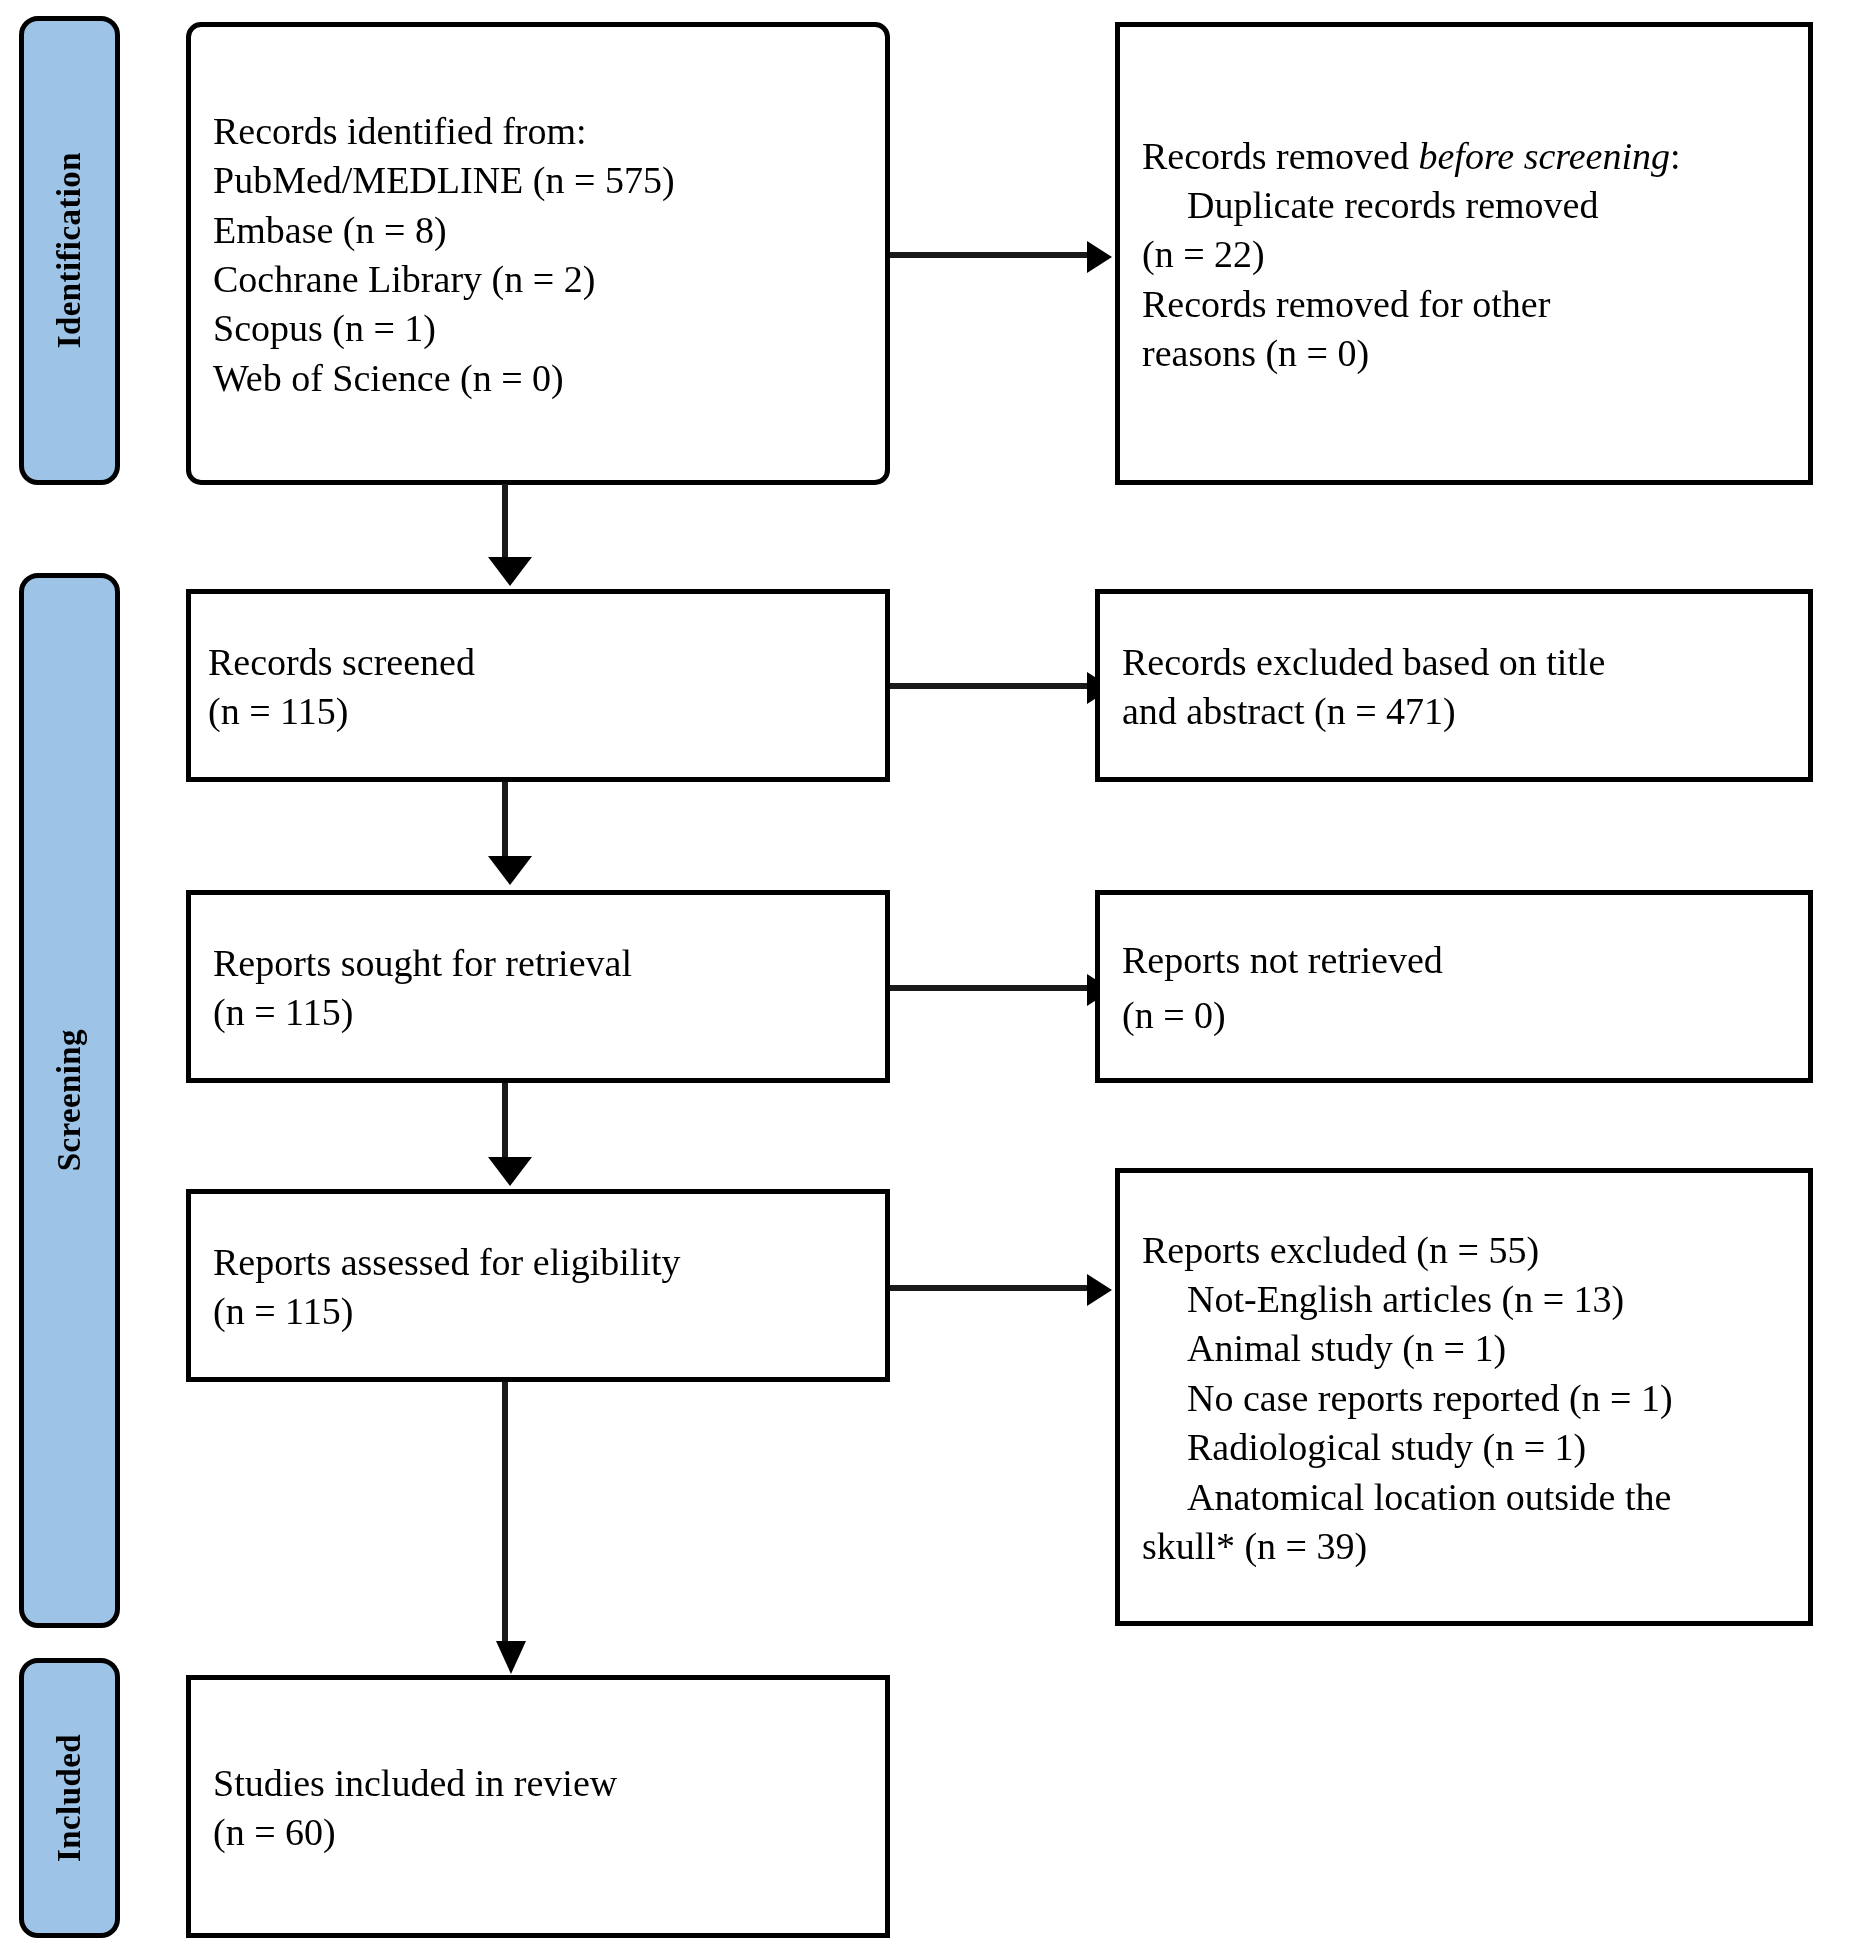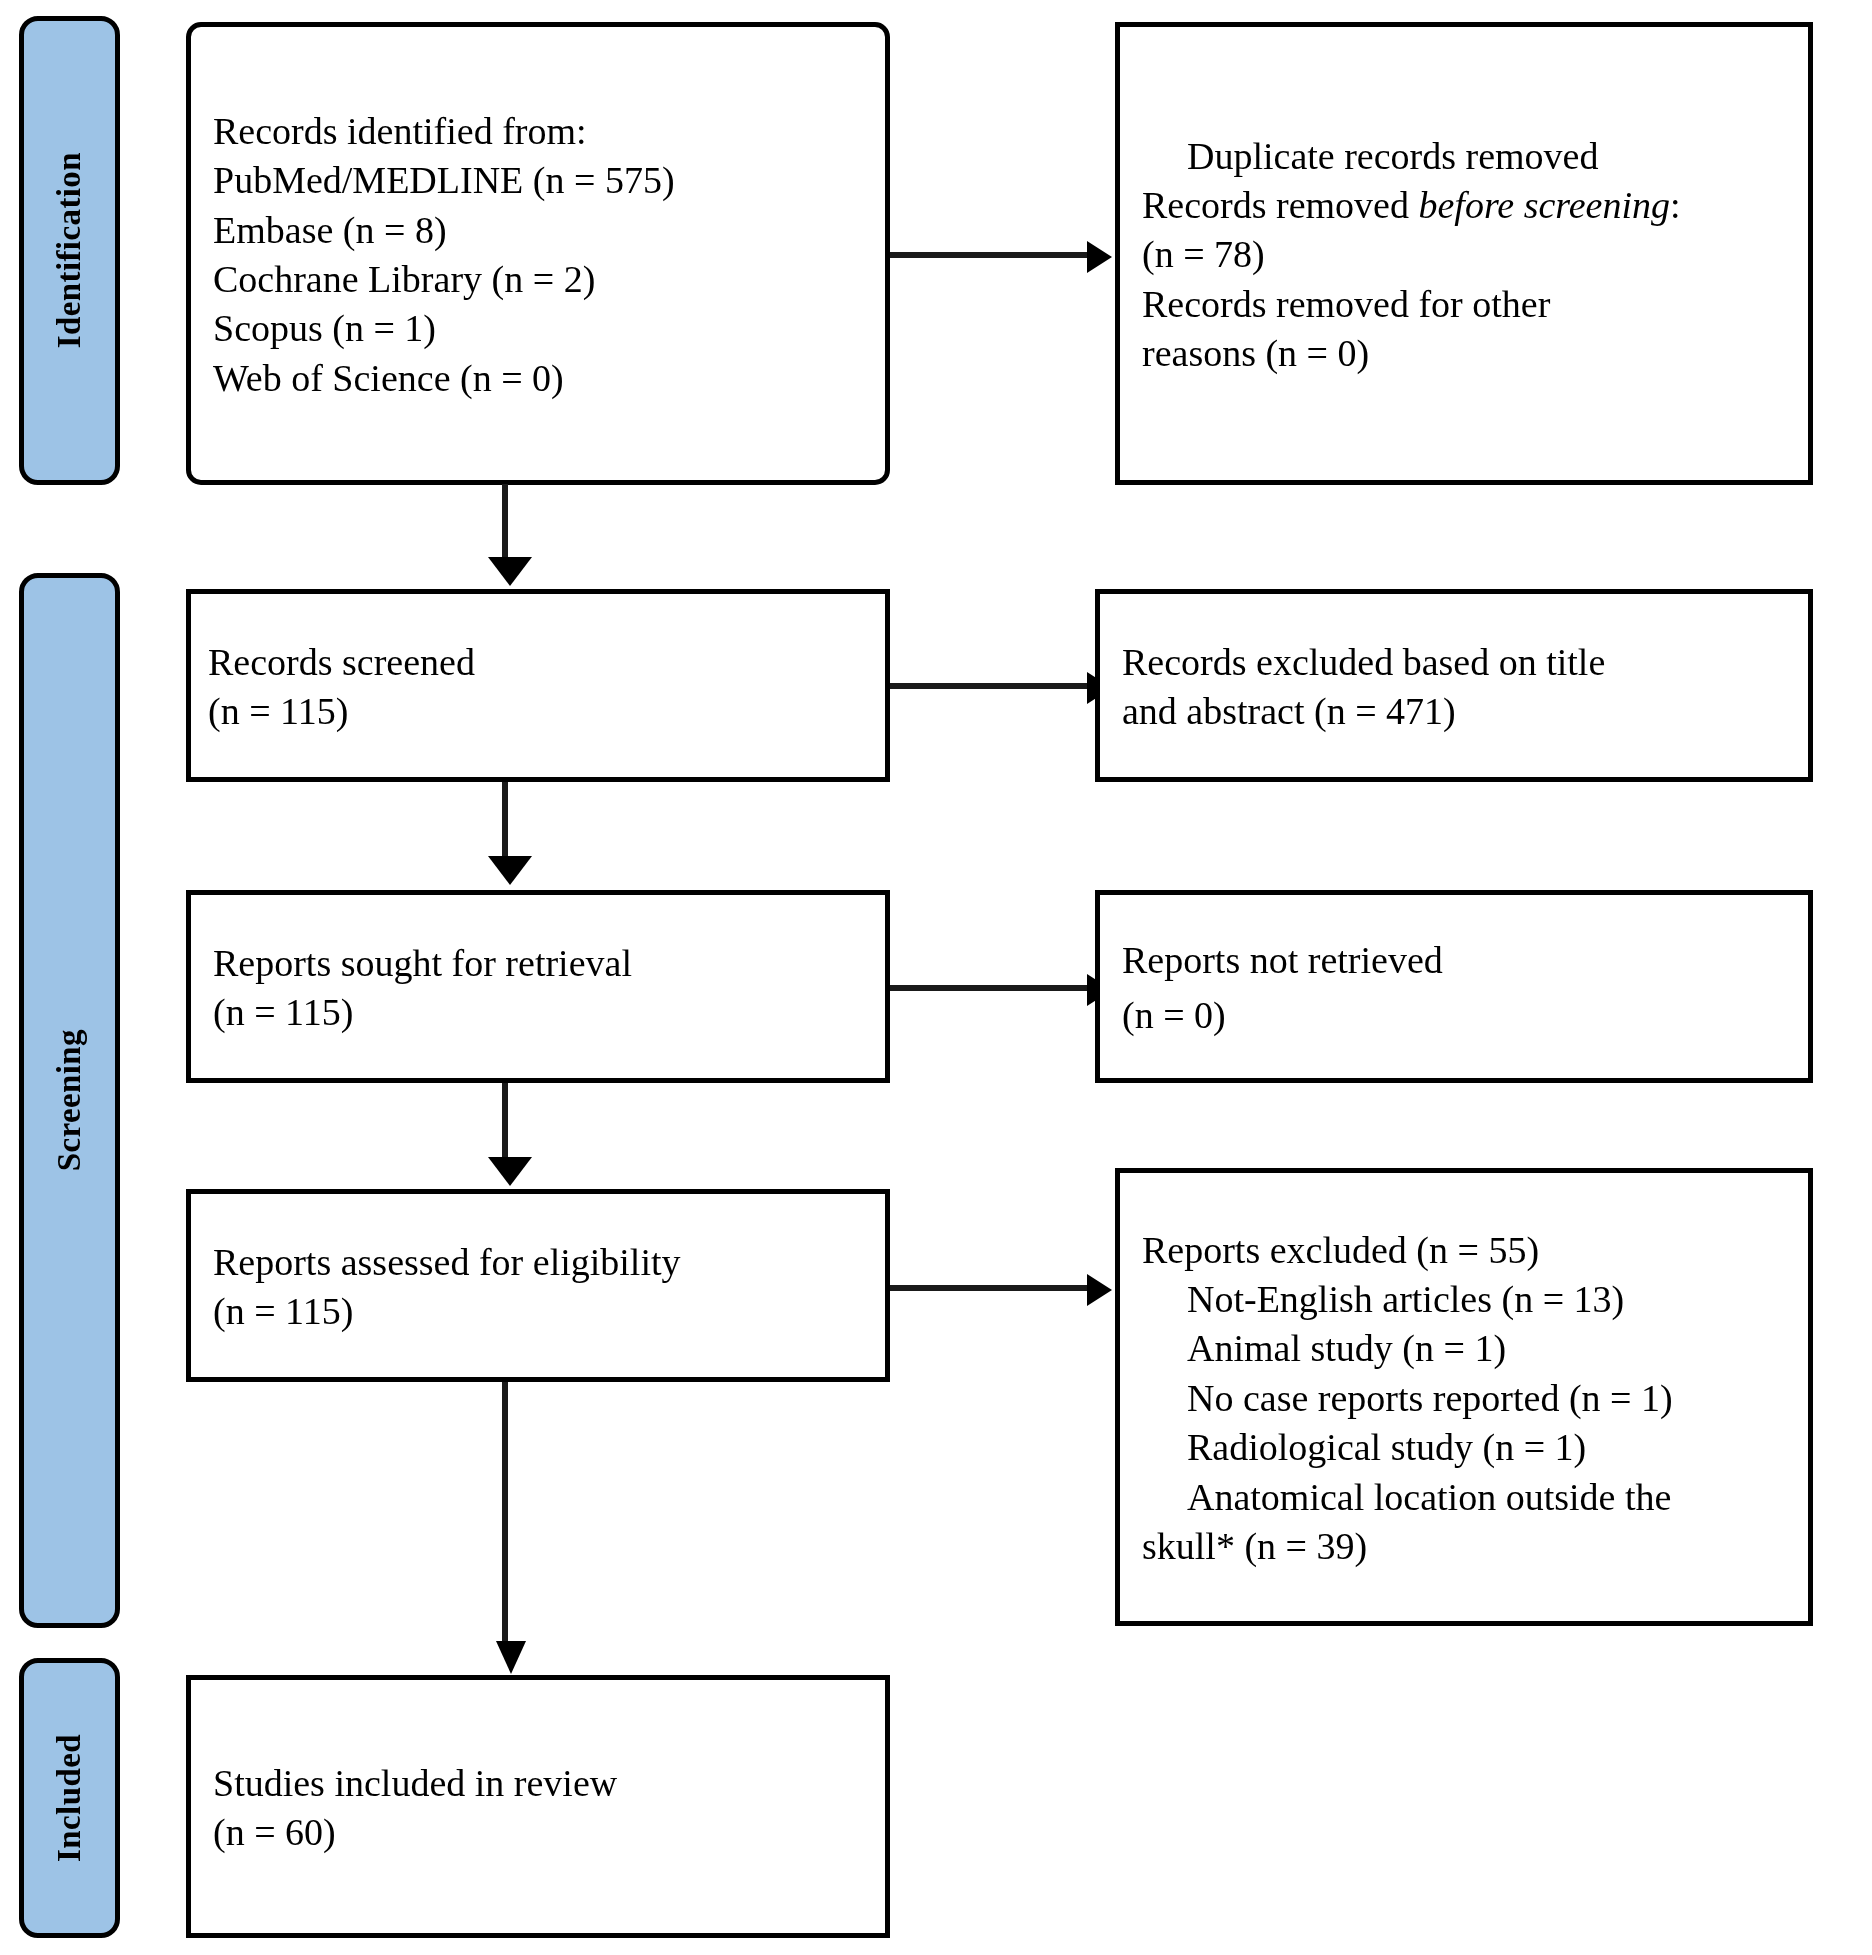--- a/index.html
+++ b/index.html
@@ -124,23 +124,23 @@
     <div class="line">PubMed/MEDLINE (n = 575)</div>
     <div class="line">Embase (n = 8)</div>
     <div class="line">Cochrane Library (n = 2)</div>
     <div class="line">Scopus (n = 1)</div>
     <div class="line">Web of Science (n = 0)</div>
   </div>
 
   <div class="arrow-h" style="left:890px; top:252px; width:200px;"></div>
 
   <div class="node-box" style="left:1115px; top:22px; width:698px; height:463px;">
+    <div class="line"><span>Records removed </span><span class="italic">before screening</span><span>:</span></div>
     <div class="line indent">Duplicate records removed</div>
-    <div class="line"><span>Records removed </span><span class="italic">before screening</span><span>:</span></div>
-    <div class="line">(n = 78)</div>
+    <div class="line">(n = 22)</div>
     <div class="line">Records removed for other</div>
     <div class="line">reasons (n = 0)</div>
   </div>
 
   <div class="arrow-v" style="left:502px; top:484px; height:77px;"></div>
 
   <div class="node-box" style="left:186px; top:589px; width:704px; height:193px;padding-left:17px;">
     <div class="line">Records screened</div>
     <div class="line">(n = 115)</div>
   </div>

